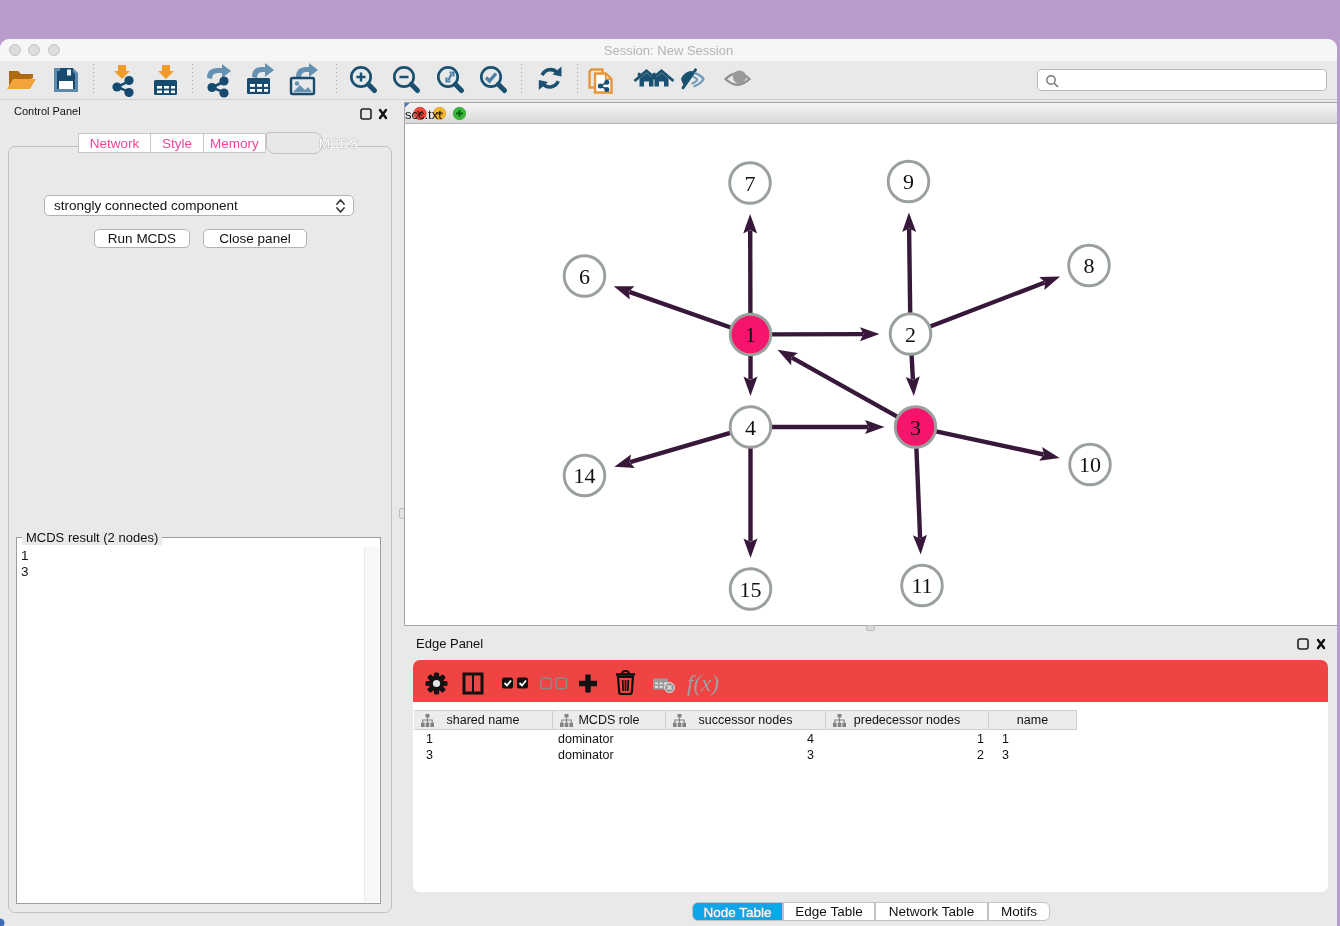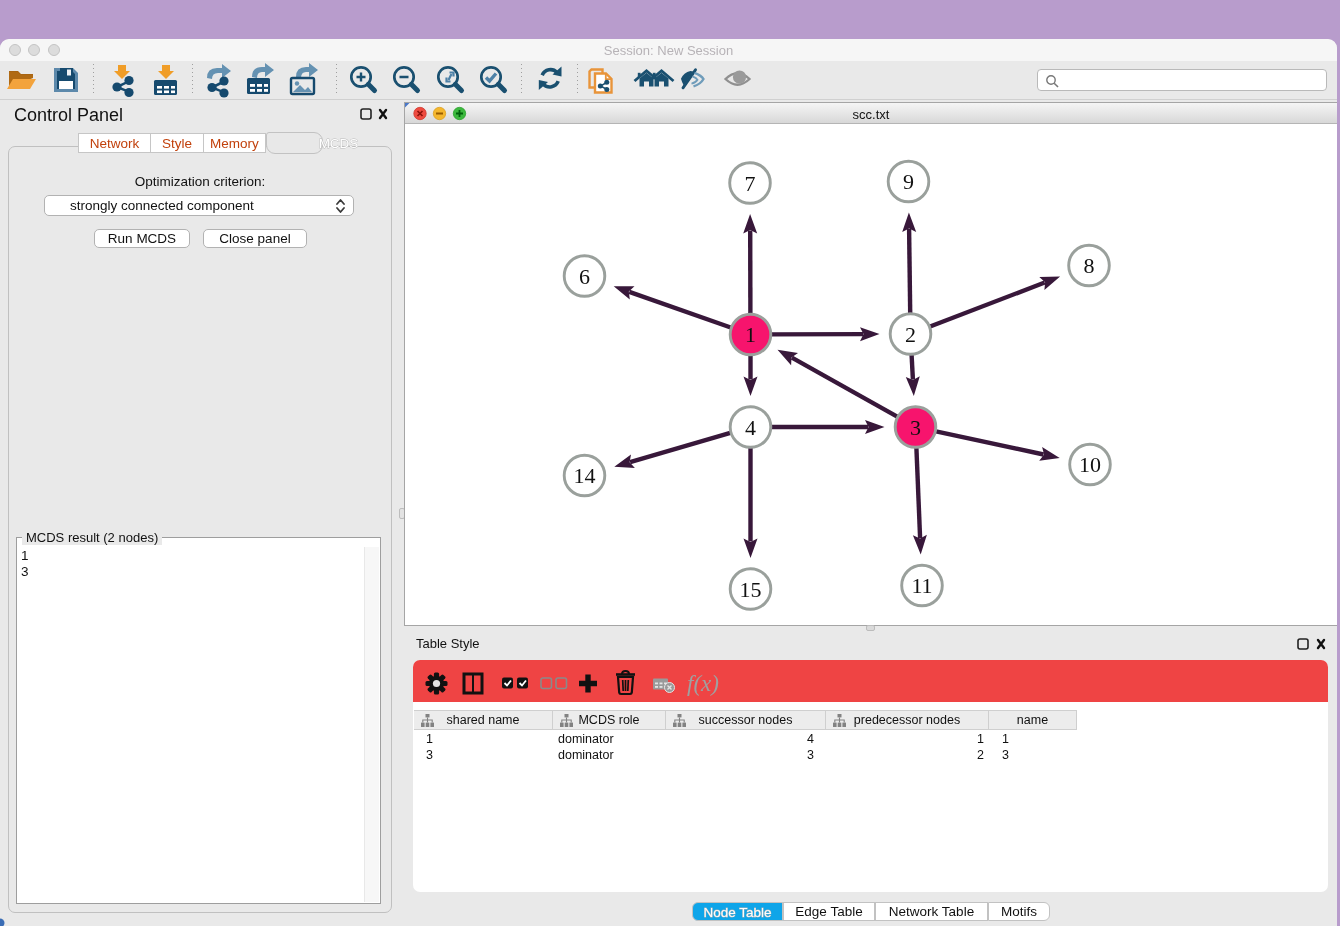--- a/index.html
+++ b/index.html
@@ -9,38 +9,38 @@
   #appwin { left:0; top:3px; width:1337px; height:923px; background:#e9e9e9; border-radius:9px 9px 0 0; overflow:hidden;margin-top:36px; }
   
   #titlebar { left:0; top:0; width:1337px; height:23px; background:#f6f6f6; border-bottom:1px solid #dadada; border-radius:9px 9px 0 0; }
   .tl-gray { width:12px; height:12px; border-radius:50%; background:#dcdcdc; border:1px solid #c3c3c3; top:5px; }
   #wtitle { top:4px; left:0; width:1337px; text-align:center; font-size:13px; color:#b7b3b7; }
   
   #toolbar { left:0; top:22px; width:1337px; height:39px; background:#e9e9e9; border-bottom:1px solid #d0d0d0; }
   .tsep { top:3px; height:32px; width:1px; background-image:repeating-linear-gradient(to bottom,#9f9f9f 0 1.5px, transparent 1.5px 4px); }
   #searchbox { left:1037px; top:8px; width:290px; height:22px; background:#fff; border:1px solid #b9b9b9; border-radius:4px; }
   
-  #cp-title { left:14px; top:66px; font-size:18px; color:#111; }
+  #cp-title { left:14px; top:66px; font-size:11px; color:#111; }
   #cp-panel { left:8px; top:107px; width:384px; height:767px; background:#e9e9e9; border:1px solid #c0c0c0; border-radius:7px; }
-  .tabu { top:94px; height:20px; background:#fff; border:1px solid #c6c6c6; font-size:13.5px; color:#c2410c; text-align:center; line-height:19px; }
+  .tabu { top:94px; height:20px; background:#fff; border:1px solid #c6c6c6; font-size:13.5px; color:#ec4899; text-align:center; line-height:19px; }
   #tab-mcds { left:266px; top:93px; width:57px; height:22px; background:#e8e8e8; border:1px solid #c2c2c2; border-radius:3px 9px 9px 9px; text-align:center;padding-left:44px; }
   #opt-label { left:0px; top:135px; width:400px; text-align:center; font-size:13.5px; color:#111; }
-  #dropdown { left:44px; top:156px; width:310px; height:21px; background:#fff; border:1px solid #b2b2b2; border-radius:5px; font-size:13.5px; color:#111; line-height:19px; padding-left:25px; }
+  #dropdown { left:44px; top:156px; width:310px; height:21px; background:#fff; border:1px solid #b2b2b2; border-radius:5px; font-size:13.5px; color:#111; line-height:19px; padding-left:9px; }
   .btn { background:#fff; border:1px solid #b2b2b2; border-radius:5px; font-size:13.5px; color:#111; text-align:center; line-height:17px; height:19px; top:190px; }
   
   #resgroup { left:16px; top:498px; width:365px; height:367px; border:1px solid #9e9e9e; background:#fff; }
   #reslabel { left:22px; top:491px; background:#e9e9e9; padding:0 4px; font-size:13px; color:#111; }
   #restext { left:4px; top:10px; font-size:13.5px; color:#111; line-height:16px; }
   #resscroll { right:1px; top:9px; width:15px; bottom:1px; background:#f7f7f7; border-left:1px solid #e8e8e8; }
   
   #vgrip { left:399px; top:469px; width:6px; height:11px; background:#e3e3e3; border:1px solid #bdbdbd; border-radius:2px; }
   
   #netwin { left:404px; top:63px; width:933px; height:524px; background:#fff; border:1px solid #a5a5a5; border-right:none; }
   #nettitle { left:0; top:0; width:932px; height:21px; background:linear-gradient(#f5f5f5,#d8d8d8); border-bottom:1px solid #b5b5b5; }
-  #netname { top:4px; left:0; width:932px; text-align:center; font-size:13px; color:#111; }
+  #netname { top:4px; left:0; width:932px; text-align:left; font-size:13px; color:#111; }
   #hgrip { left:866px; top:586px; width:9px; height:6px; background:#dadada; border:1px solid #bcbcbc; border-radius:2px; }
   
   #tp-title { left:416px; top:597px; font-size:13px; color:#111; }
   #tablebox { left:413px; top:621px; width:915px; height:232px; background:#fff; border-radius:7px; }
   #tabletools { left:0; top:0; width:915px; height:42px; background:#ef4444; border-radius:7px 7px 0 0; }
   #thead { left:1px; top:50px; width:663px; height:20px; background:#ececec; border-top:1px solid #cfcfcf; border-bottom:1px solid #cfcfcf; }
   .th { position:absolute; top:0; height:18px; border-right:1px solid #cfcfcf; font-size:12.5px; color:#111; text-align:center; line-height:18px; }
   .trow { position:absolute; font-size:12.5px; color:#111; height:16px; line-height:16px; }
   
   .btab { top:863px; height:19px; background:#fff; border:1px solid #c2c2c2; font-size:13.5px; color:#111; text-align:center; line-height:18px; }
@@ -230,21 +230,20 @@
     <rect x="1" y="2" width="10" height="10" rx="2" fill="none" stroke="#222" stroke-width="1.6"></rect>
     <path d="M20 3 L26 11 M26 3 L20 11" stroke="#111" stroke-width="2.4" stroke-linecap="round"></path>
   </svg>
   <div id="cp-panel" class="abs"></div>
   <div class="abs tabu" style="left:78px;width:73px;">Network</div>
   <div class="abs tabu" style="left:150px;width:54px;">Style</div>
   <div class="abs tabu" style="left:203px;width:63px;">Memory</div>
   <div id="tab-mcds" class="abs"><svg width="55" height="20" viewBox="0 0 55 20">
         <text x="27.5" y="15" text-anchor="middle" font-family="Liberation Sans, sans-serif" font-size="13.5" fill="#ffffff" stroke="#b9b9b9" stroke-width="0.8" paint-order="stroke">MCDS</text>
       </svg></div>
-  <div id="opt-label" class="abs">Optimization criterion:</div>
   <div id="dropdown" class="abs">strongly connected component
     <svg class="abs" style="right:7px;top:2px;" width="11" height="16" viewBox="0 0 11 16">
         <g fill="none" stroke="#3a3a3a" stroke-width="1.8" stroke-linecap="round" stroke-linejoin="round">
           <path d="M2 6 L5.5 2 L9 6"></path>
           <path d="M2 10 L5.5 14 L9 10"></path>
         </g>
       </svg>
   </div>
   <div class="abs btn" style="left:94px;width:96px;">Run MCDS</div>
   <div class="abs btn" style="left:203px;width:104px;">Close panel</div>
@@ -324,21 +323,21 @@
 <text x="510.5" y="309.5">3</text>
 <text x="179.5" y="358.0">14</text>
 <text x="685.0" y="347.0">10</text>
 <text x="345.5" y="471.5">15</text>
 <text x="517.0" y="468.0">11</text>
 </g>
 </svg>
   </div>
   <div id="hgrip" class="abs"></div>
 
-  <div id="tp-title" class="abs">Table Style</div>
+  <div id="tp-title" class="abs">Edge Panel</div>
   <svg class="abs" style="left:1297px;top:598px;" width="32" height="14" viewBox="0 0 32 14">
     <rect x="1" y="2" width="10" height="10" rx="2" fill="none" stroke="#222" stroke-width="1.6"></rect>
     <path d="M21 3 L27 11 M27 3 L21 11" stroke="#111" stroke-width="2.4" stroke-linecap="round"></path>
   </svg>
   <div id="tablebox" class="abs">
     <div id="tabletools" class="abs">
     <svg width="320" height="42" viewBox="0 0 320 42">
 
       <g fill="#111">
         <g transform="translate(23.5,23.5)">

